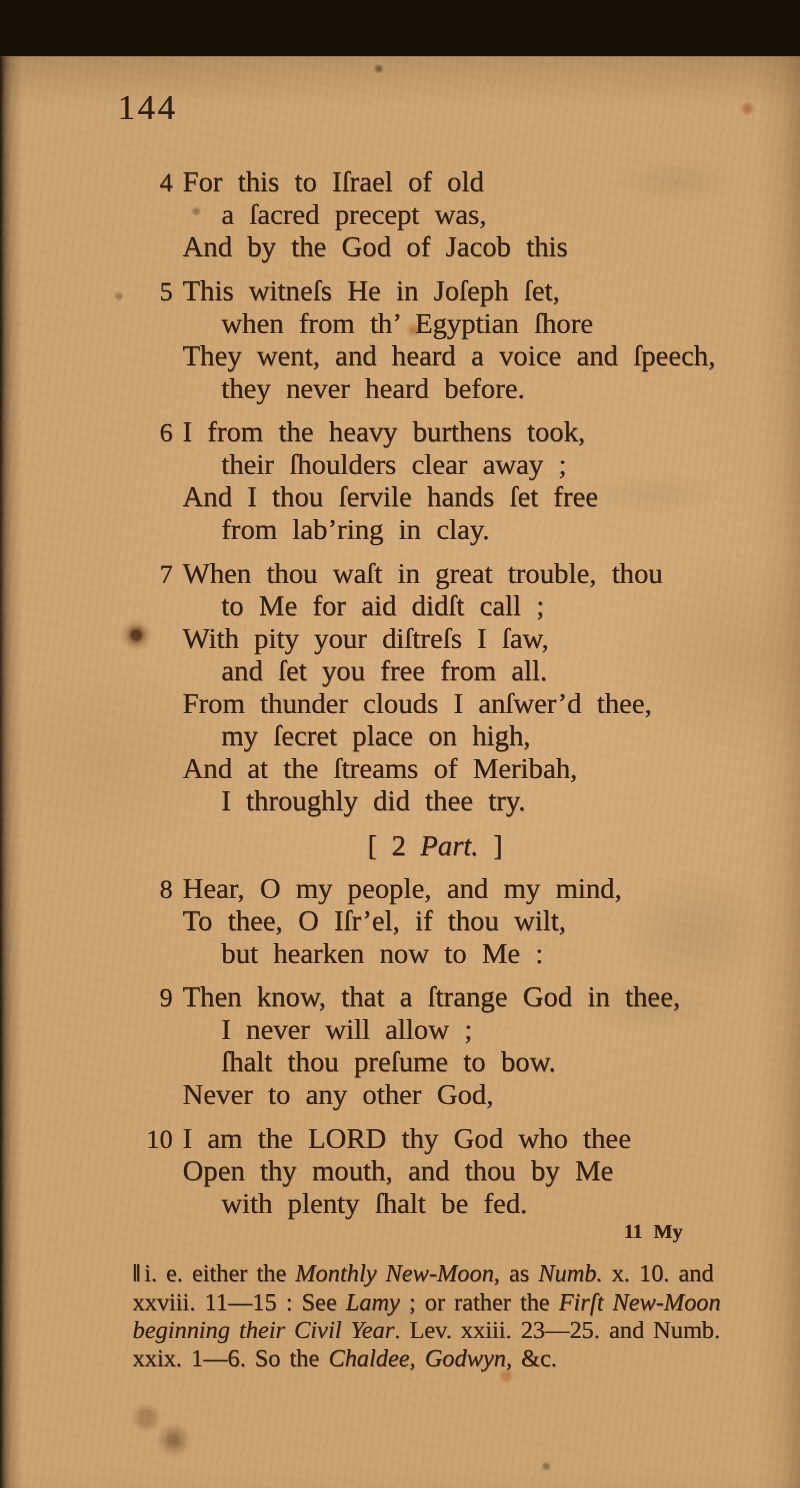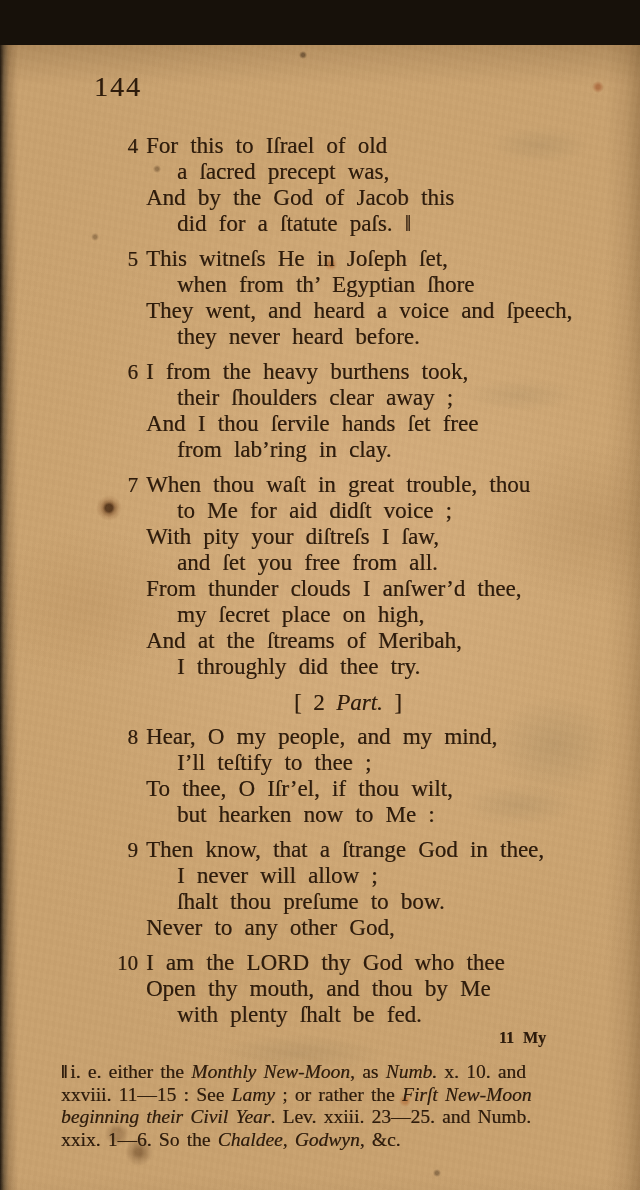--- a/index.html
+++ b/index.html
@@ -62,69 +62,67 @@
   .vline{position:relative; padding-left:146px; line-height:26px; font-size:23px; white-space:nowrap; word-spacing:.28em;}
   .vline.ind{padding-left:177px;}
   .vnum{position:absolute; left:100px; width:38px; text-align:right; font-size:21px;}
 
   .divider{padding-left:294px; font-size:23px; line-height:27px; margin:3px 0 8px 0; white-space:nowrap; word-spacing:.25em;}
   .divider i{font-style:italic;}
 
   .catchword{text-align:right; padding-right:94px; margin-top:-8px; font-size:16px; word-spacing:.3em; font-weight:bold;}
 
   .footnote{margin-top:14px;}
-  .fn-line{padding-left:61px; line-height:22.5px; font-size:19.5px; white-space:nowrap; word-spacing:.12em;}
+  .fn-line{padding-left:106px; line-height:22.5px; font-size:19.5px; white-space:nowrap; word-spacing:.12em;}
   .fn-line.first{}
   .fn-mark{font-weight:bold; margin-right:5px; letter-spacing:-2px;}
   .it{font-style:italic;}
 </style>
 </head>
 <body>
 
 <div class="page">
   <div class="stains"></div>
   <div class="grain"></div>
 
   <div class="header ink">
     <span class="pagenum">144</span>
   </div>
 
   <div class="psalm-body ink">
       <div class="verse">
         <div class="vline"><span class="vnum">4</span><span>For this to Iſrael of old</span></div>
         <div class="vline ind"><span>a ſacred precept was,</span></div>
         <div class="vline"><span>And by the God of Jacob this</span></div>
-        <div class="vline ind"><span>did for a ſtatute paſs. ‖</span></div>
       </div>
       <div class="verse">
         <div class="vline"><span class="vnum">5</span><span>This witneſs He in Joſeph ſet,</span></div>
         <div class="vline ind"><span>when from th’ Egyptian ſhore</span></div>
         <div class="vline"><span>They went, and heard a voice and ſpeech,</span></div>
         <div class="vline ind"><span>they never heard before.</span></div>
       </div>
       <div class="verse">
         <div class="vline"><span class="vnum">6</span><span>I from the heavy burthens took,</span></div>
         <div class="vline ind"><span>their ſhoulders clear away ;</span></div>
         <div class="vline"><span>And I thou ſervile hands ſet free</span></div>
         <div class="vline ind"><span>from lab’ring in clay.</span></div>
       </div>
       <div class="verse">
         <div class="vline"><span class="vnum">7</span><span>When thou waſt in great trouble, thou</span></div>
-        <div class="vline ind"><span>to Me for aid didſt voice ;</span></div>
+        <div class="vline ind"><span>to Me for aid didſt call ;</span></div>
         <div class="vline"><span>With pity your diſtreſs I ſaw,</span></div>
         <div class="vline ind"><span>and ſet you free from all.</span></div>
         <div class="vline"><span>From thunder clouds I anſwer’d thee,</span></div>
         <div class="vline ind"><span>my ſecret place on high,</span></div>
         <div class="vline"><span>And at the ſtreams of Meribah,</span></div>
         <div class="vline ind"><span>I throughly did thee try.</span></div>
       </div>
       <div class="divider"><span>[ 2 </span><i>Part.</i><span> ]</span></div>
       <div class="verse">
         <div class="vline"><span class="vnum">8</span><span>Hear, O my people, and my mind,</span></div>
-        <div class="vline ind"><span>I’ll teſtify to thee ;</span></div>
         <div class="vline"><span>To thee, O Iſr’el, if thou wilt,</span></div>
         <div class="vline ind"><span>but hearken now to Me :</span></div>
       </div>
       <div class="verse">
         <div class="vline"><span class="vnum">9</span><span>Then know, that a ſtrange God in thee,</span></div>
         <div class="vline ind"><span>I never will allow ;</span></div>
         <div class="vline ind"><span>ſhalt thou preſume to bow.</span></div>
         <div class="vline"><span>Never to any other God,</span></div>
       </div>
       <div class="verse">

